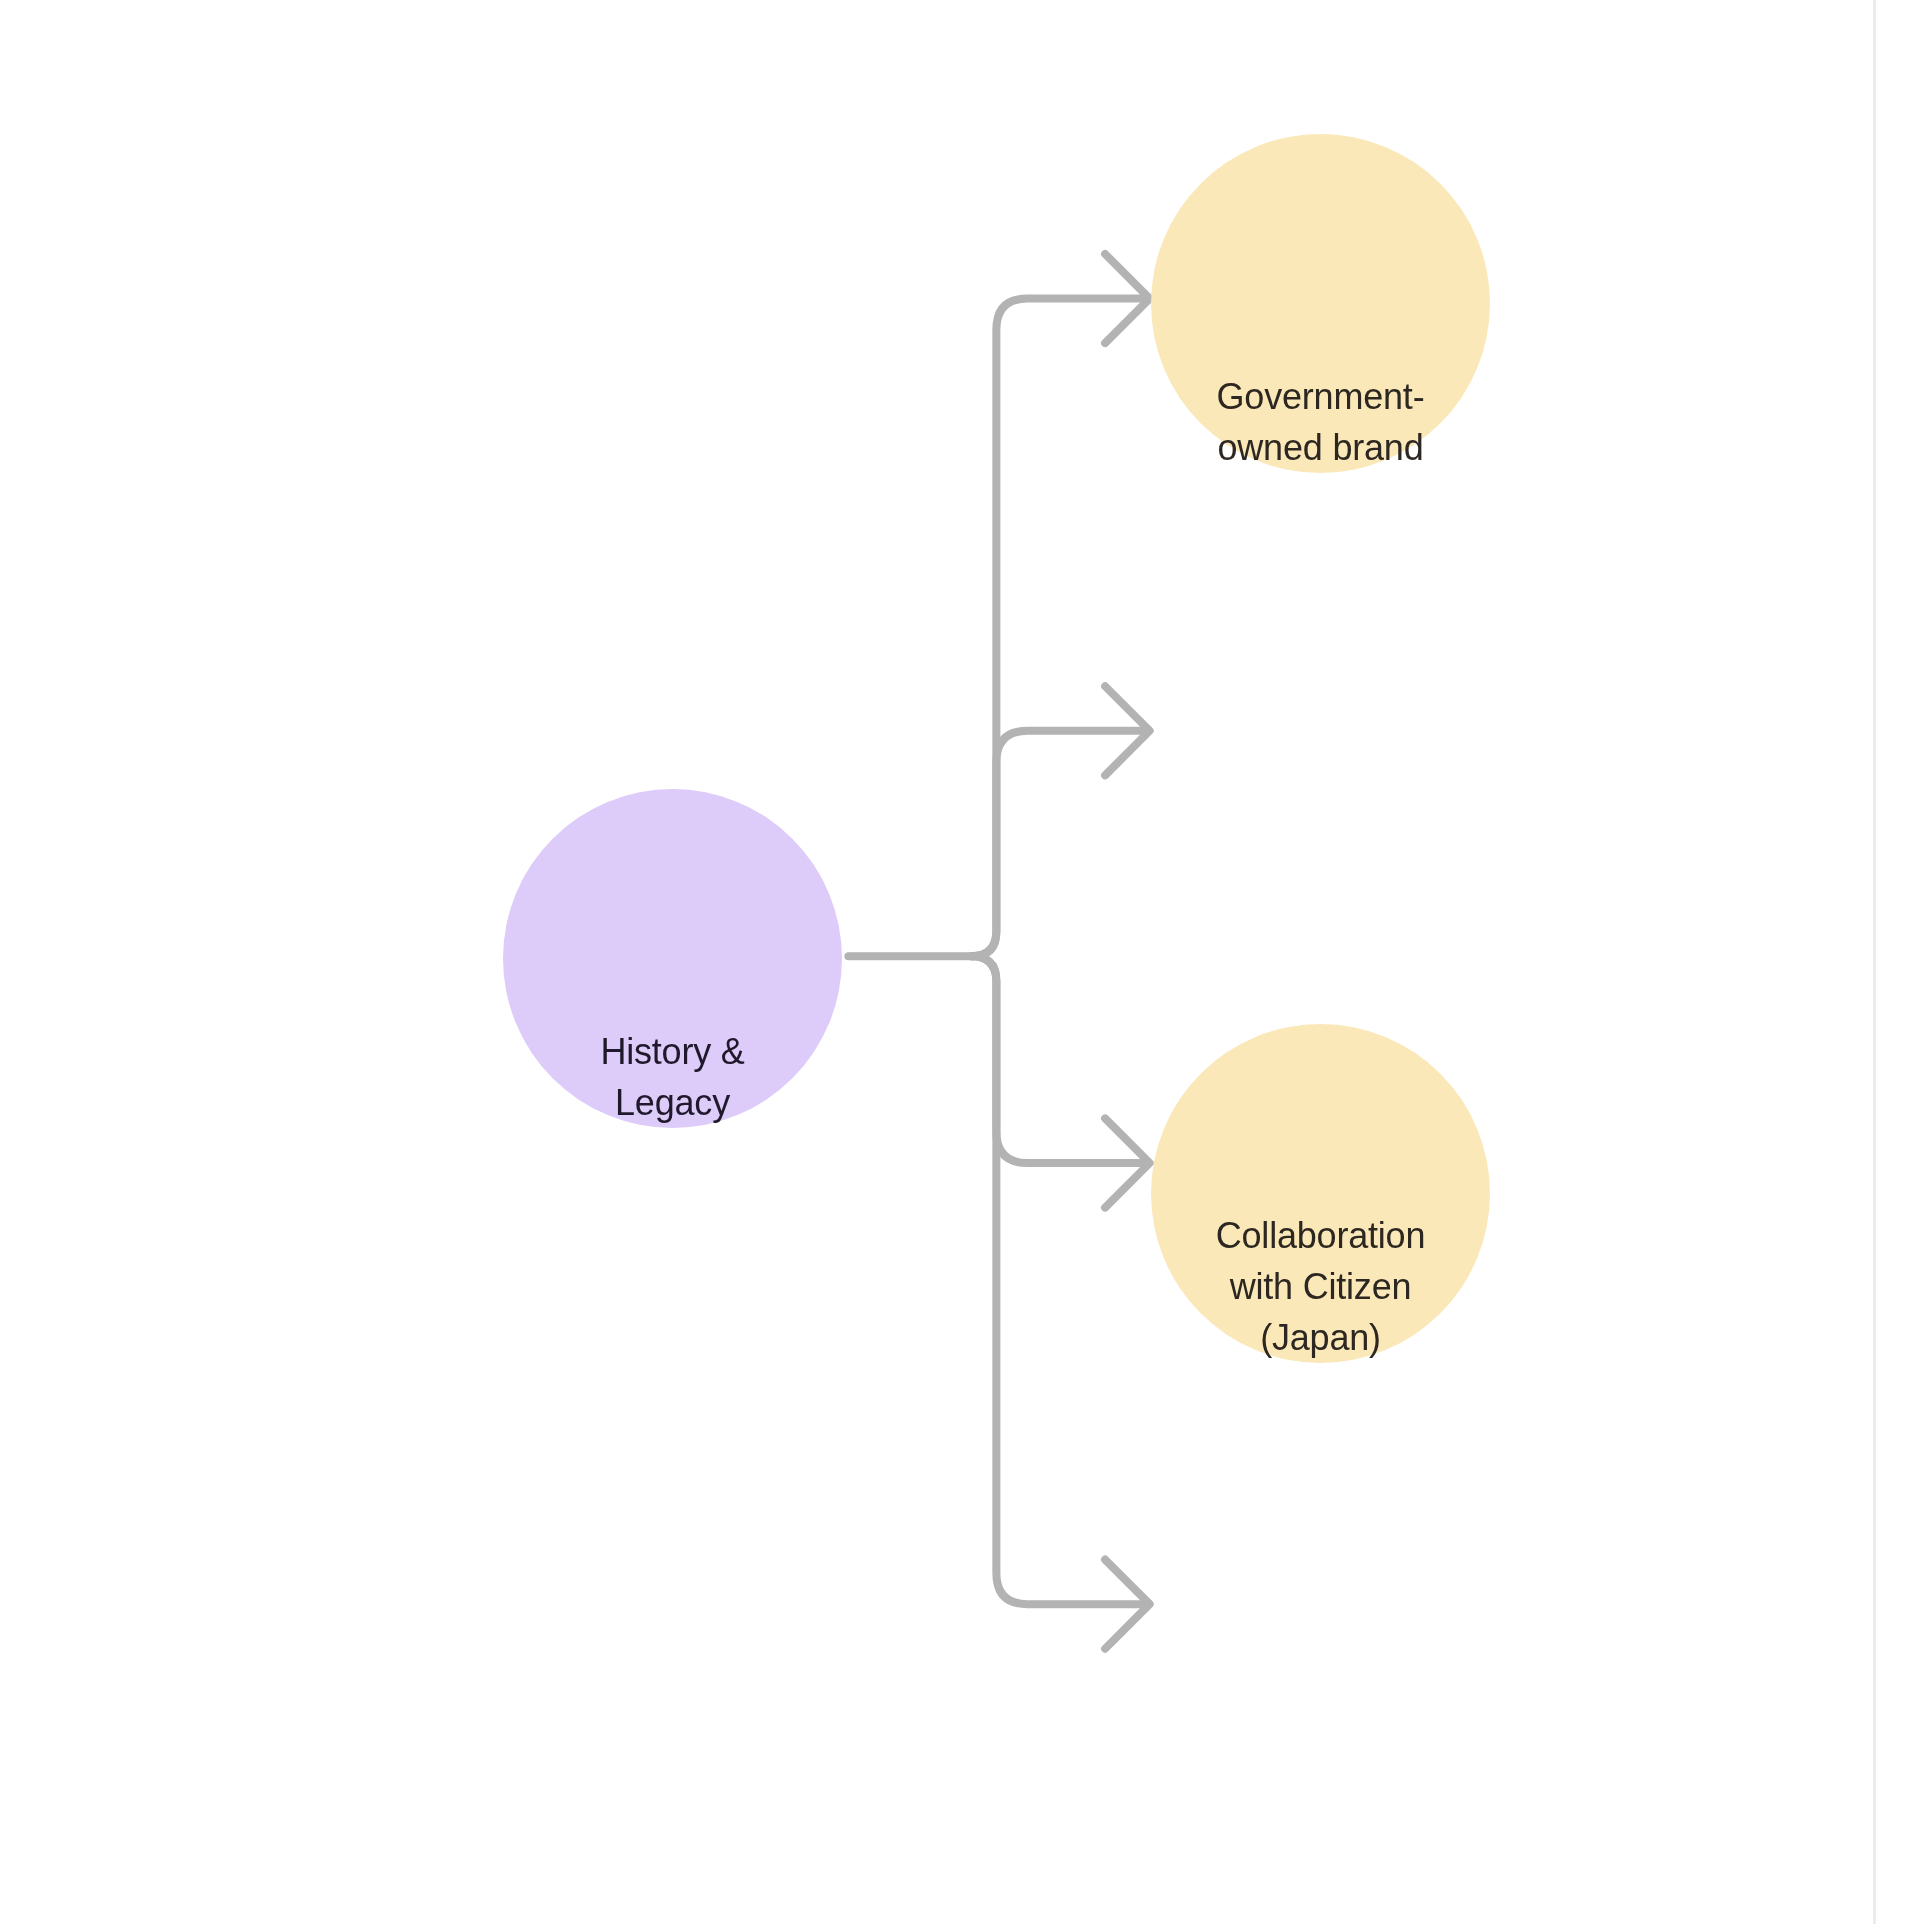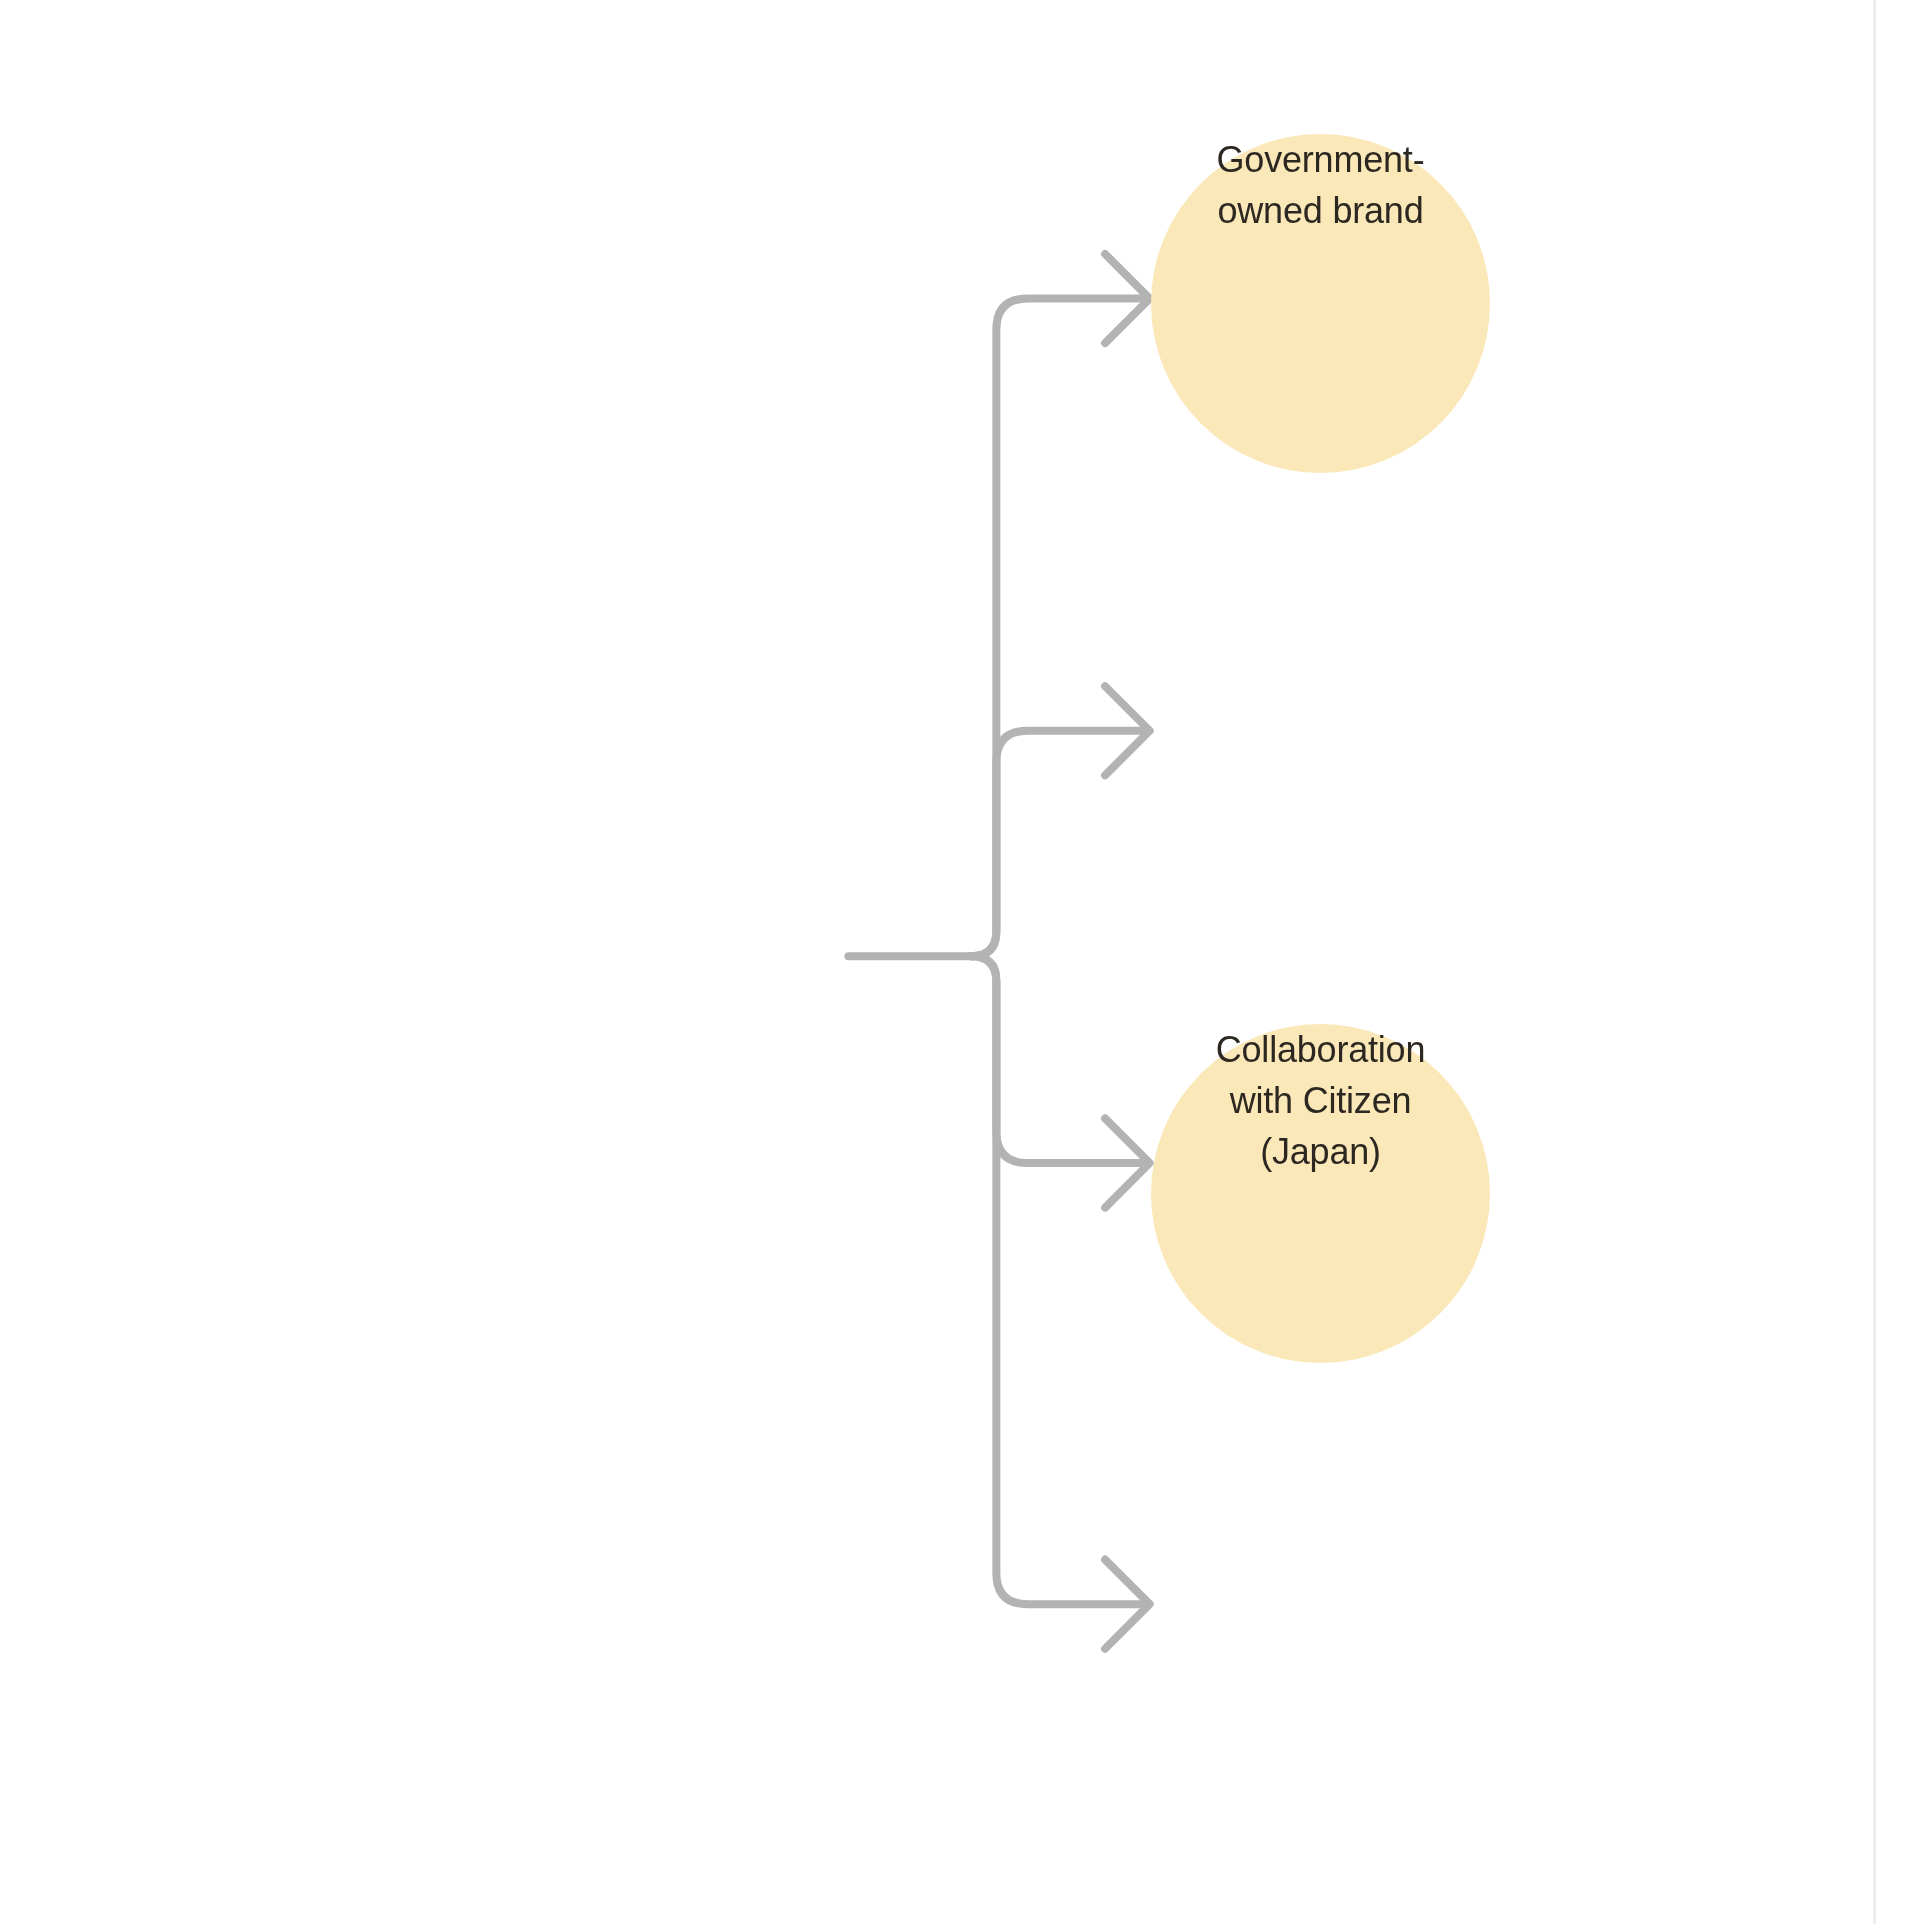--- a/index.html
+++ b/index.html
@@ -28,21 +28,21 @@
     position: absolute;
     left: 0;
     top: 0;
     width: 1925px;
     height: 1925px;
   }
   .node {
     position: absolute;
     border-radius: 50%;
     display: flex;
-    align-items: flex-start;
+    align-items: flex-end;
     justify-content: center;
     text-align: center;
     box-sizing: border-box;
   }
   .node-label {
     display: block;
     white-space: pre-line;
     line-height: 1.42;
     letter-spacing: -0.2px;
   }
@@ -91,20 +91,24 @@
       <path d="M 1240 770 L 1290 820 L 1240 870"></path>
 
       <path d="M 1090 1073 Q 1118 1073 1118 1101 L 1118 1270 Q 1118 1305 1153 1305 L 1285 1305"></path>
       <path d="M 1240 1255 L 1290 1305 L 1240 1355"></path>
 
       <path d="M 1090 1073 Q 1118 1073 1118 1101 L 1118 1765 Q 1118 1800 1153 1800 L 1285 1800"></path>
       <path d="M 1240 1750 L 1290 1800 L 1240 1850"></path>
     </g>
   </svg>
 
+  <div class="node" id="node-root">
+    <span class="node-label">History &amp;
+Legacy</span>
+  </div>
 
   <div class="node node-child" id="node-child-0">
     <span class="node-label">Government-
 owned brand</span>
   </div>
 
 
   <div class="node node-child" id="node-child-2">
     <span class="node-label">Collaboration
 with Citizen

